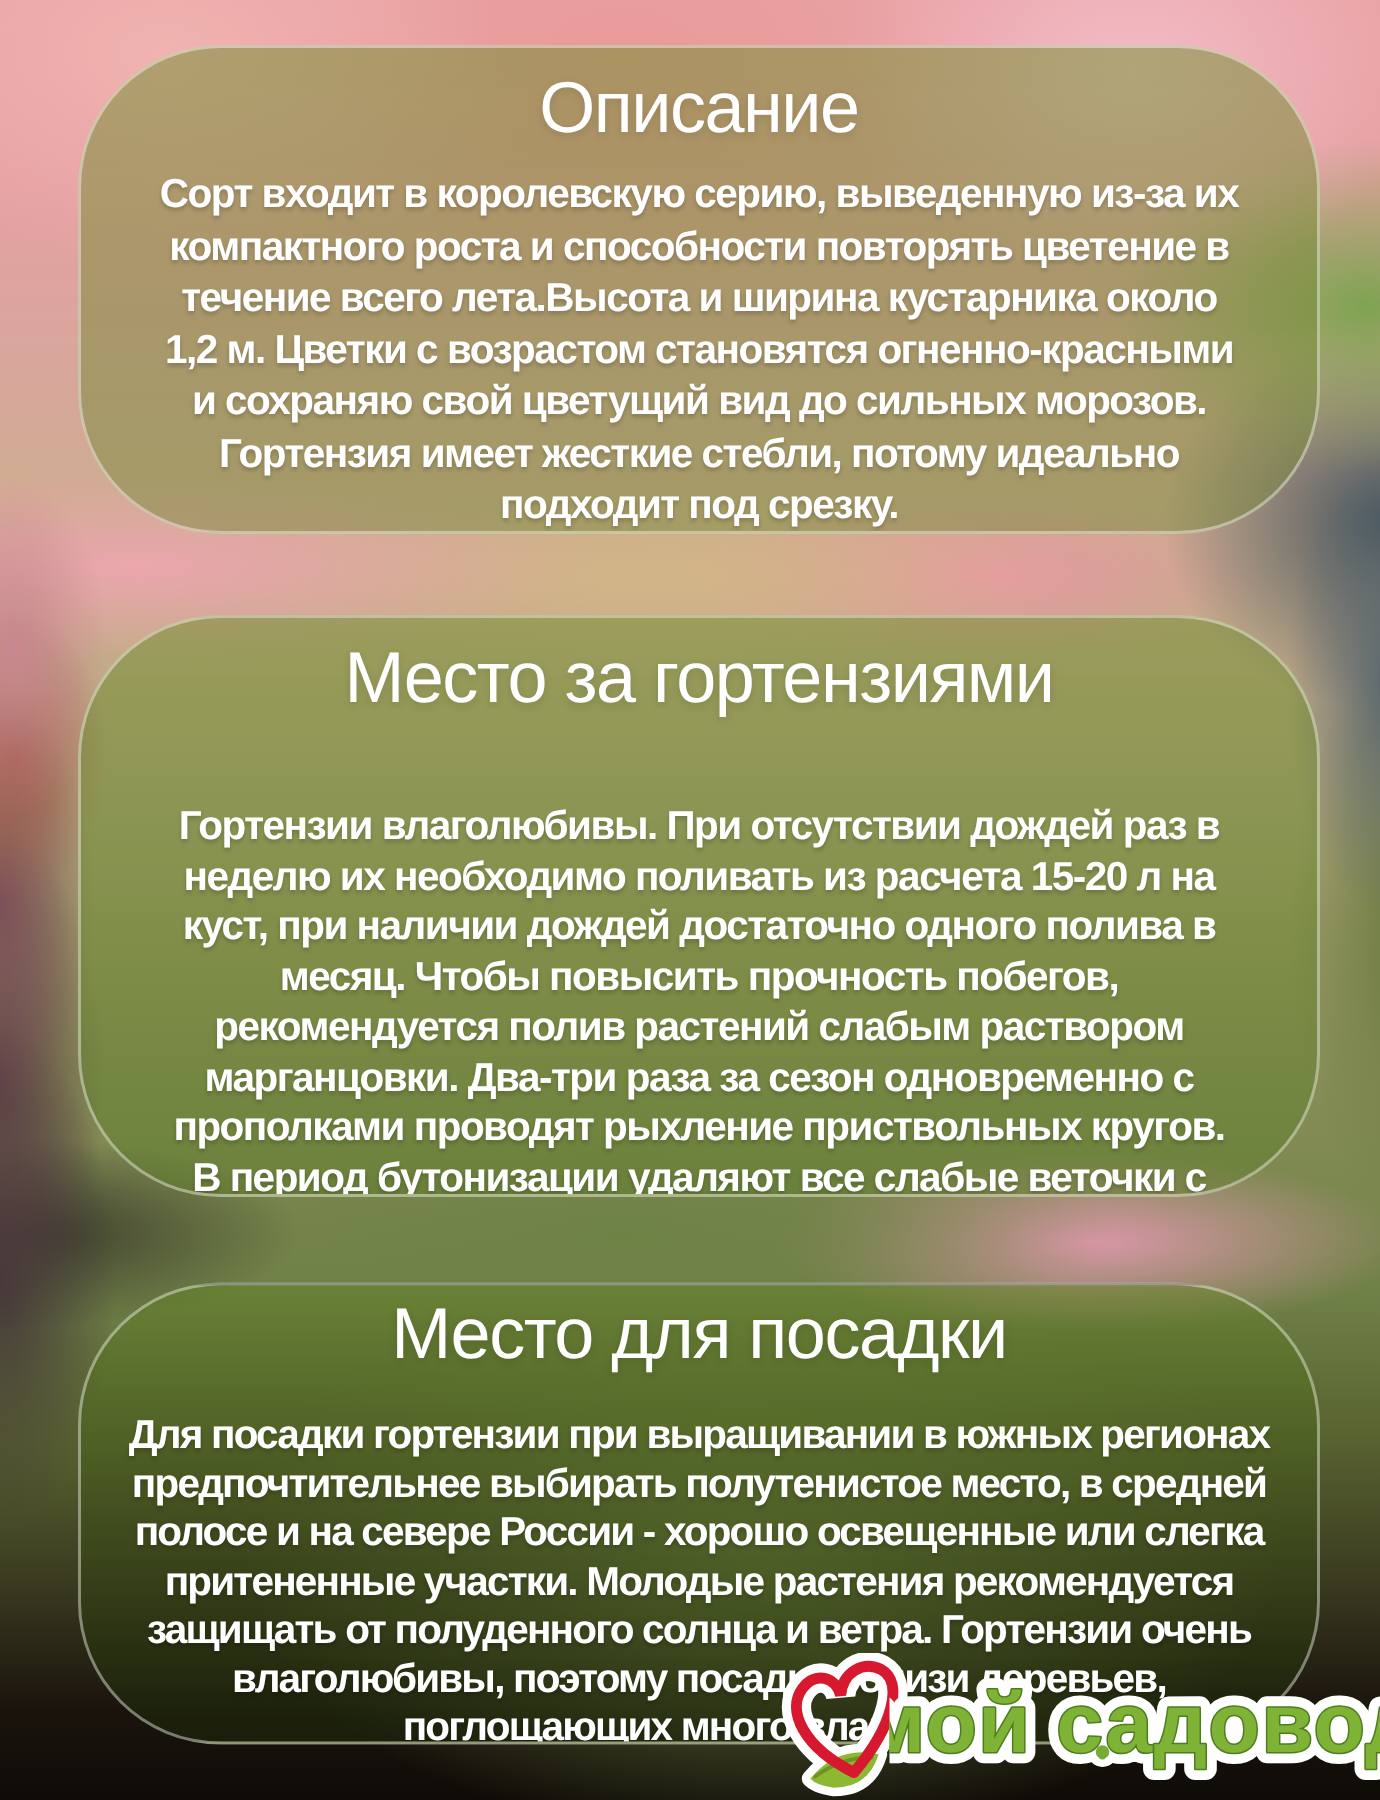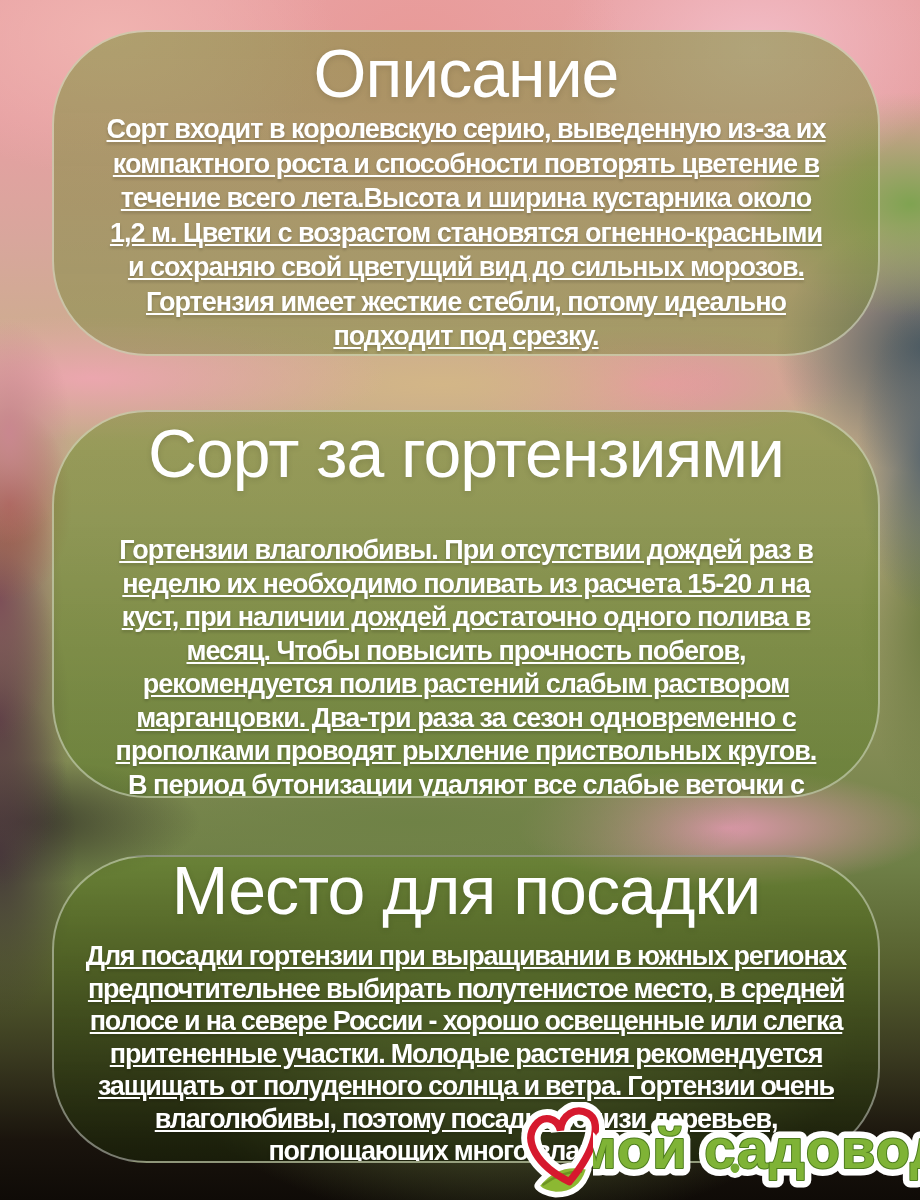--- a/index.html
+++ b/index.html
@@ -39,28 +39,28 @@
   .card{
     position:absolute;left:52px;width:828px;box-sizing:border-box;
     border-radius:95px;border:2px solid rgba(255,255,255,0.42);
     text-align:center;color:#fff;overflow:hidden;
   }
   .card-1{top:30px;height:326px;background:linear-gradient(180deg, rgba(111,140,45,0.50), rgba(120,135,60,0.48));}
   .card-2{top:410px;height:388px;background:linear-gradient(180deg, rgba(111,140,45,0.50), rgba(95,125,45,0.52));}
   .card-3{top:855px;height:308px;background:linear-gradient(180deg, rgba(100,130,40,0.52), rgba(28,38,10,0.60));}
 
   .title{
-    margin:0;padding-top:8px;font-weight:400;font-size:68px;line-height:66px;
+    margin:0;padding-top:8px;font-weight:400;font-size:48px;line-height:66px;
     letter-spacing:-1px;color:#fff;text-shadow:0 2px 6px rgba(0,0,0,0.12);
   }
   .card-3 .title{padding-top:2px;line-height:62px;}
 
   .body{
     margin:6px 0 0;font-weight:bold;font-size:27px;line-height:34.5px;
-    letter-spacing:-1px;white-space:pre;text-shadow:0 2px 3px rgba(0,0,0,0.20);text-decoration:underline;
+    letter-spacing:-1px;white-space:pre;text-shadow:0 2px 3px rgba(0,0,0,0.20);
   }
   .card-2 .body{line-height:33.5px;margin-top:48px;}
   .card-3 .body{line-height:32.5px;letter-spacing:-1.2px;margin-top:19px;}
 
   
   .logo{position:absolute;left:505px;top:1090px;width:420px;height:115px;}
   .logo-heart{position:absolute;left:8px;top:12px;width:104px;height:102px;}
   .logo-wordmark{position:absolute;left:88px;top:12px;width:336px;height:96px;}
 </style>
 </head>
@@ -74,21 +74,21 @@
     <p class="body">Сорт входит в королевскую серию, выведенную из-за их
 компактного роста и способности повторять цветение в
 течение всего лета.Высота и ширина кустарника около
 1,2 м. Цветки с возрастом становятся огненно-красными
 и сохраняю свой цветущий вид до сильных морозов.
 Гортензия имеет жесткие стебли, потому идеально
 подходит под срезку.</p>
   </section>
 
   <section class="card card-2">
-    <h2 class="title">Сорт за гортензиями</h2>
+    <h2 class="title">Место за гортензиями</h2>
     <p class="body">Гортензии влаголюбивы. При отсутствии дождей раз в
 неделю их необходимо поливать из расчета 15-20 л на
 куст, при наличии дождей достаточно одного полива в
 месяц. Чтобы повысить прочность побегов,
 рекомендуется полив растений слабым раствором
 марганцовки. Два-три раза за сезон одновременно с
 прополками проводят рыхление приствольных кругов.
 В период бутонизации удаляют все слабые веточки с
 соцветиями.</p>
   </section>

